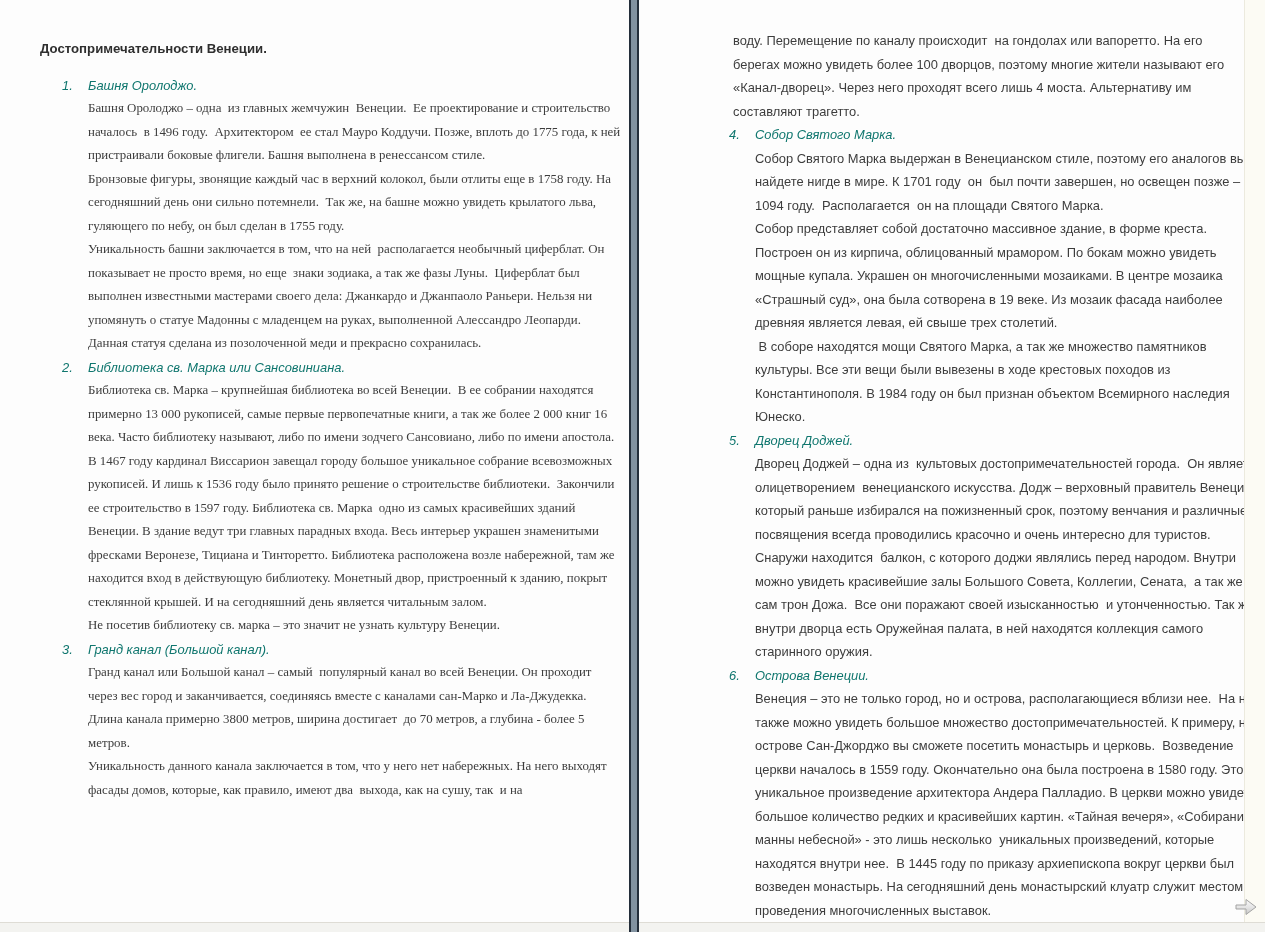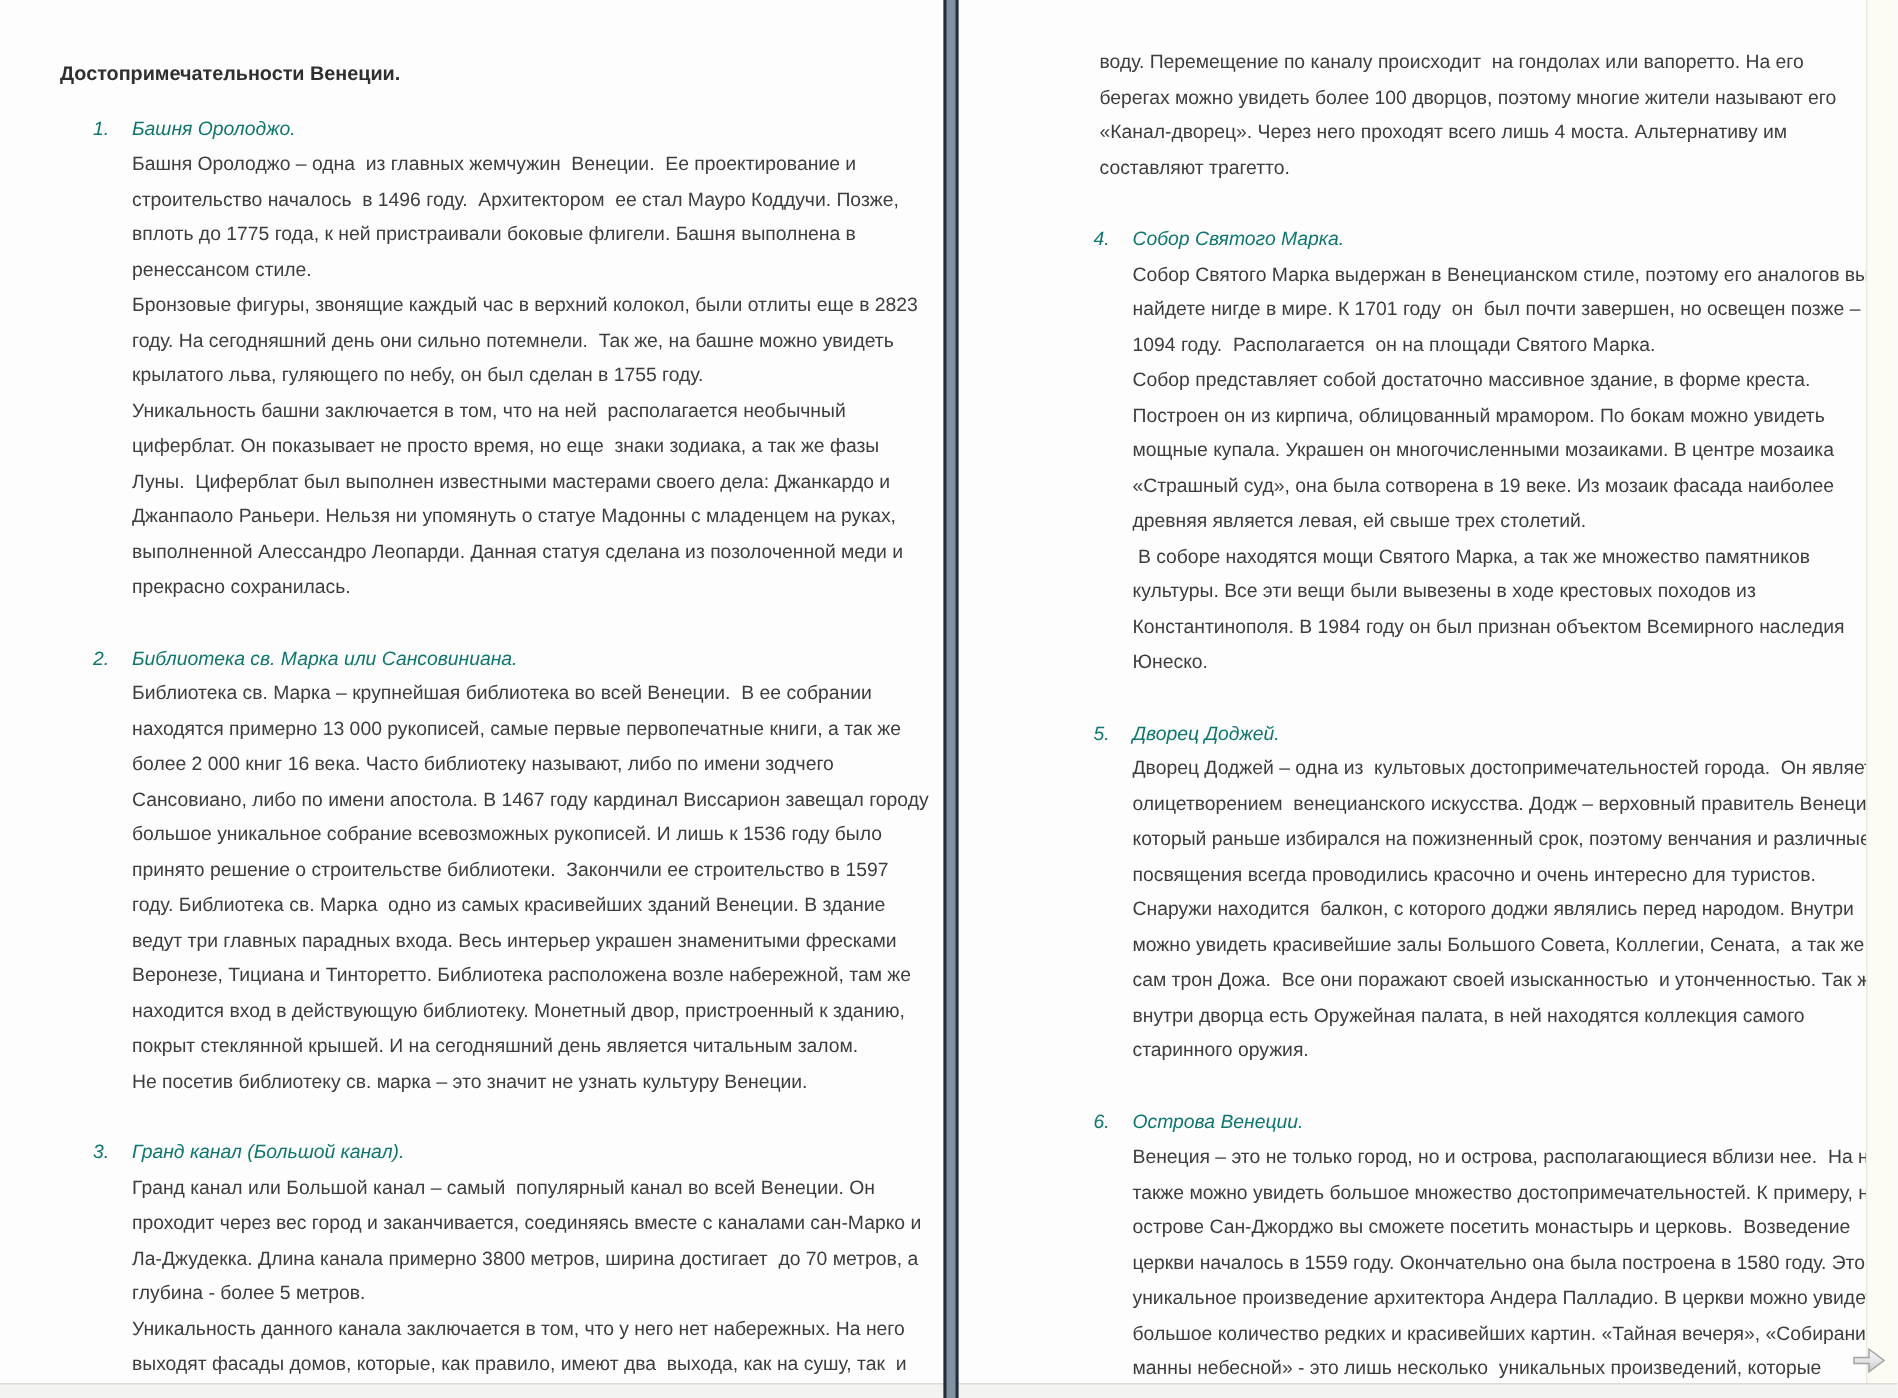--- a/index.html
+++ b/index.html
@@ -26,47 +26,47 @@
     background:#f3f3f0;border-top:1px solid #dedcd5;box-sizing:border-box;
   }
   .right-strip{
     position:absolute;left:1244px;top:0;width:21px;height:922px;
     background:#fcfbf4;border-left:1px solid #eceade;box-sizing:border-box;
   }
   .doc-title{
     font-weight:bold;color:#2f2f2f;font-size:13.2px;margin:8px 0 0 0;
   }
   .sections{margin-left:22px;}
-  .section{margin-top:24px;}
+  .section{}
   .page-left .section:first-child{margin-top:13px;}
   .heading-row{font-style:italic;color:#0f766e;}
   .num{display:inline-block;width:26px;font-style:italic;}
   .heading{font-style:italic;}
   .paras{margin-left:26px;}
   .para{white-space:pre-wrap;}
-  .page-left .para{width:534px;}
+  .page-left .para{width:534px;font-family:Liberation Serif, serif;}
   .page-right .para{width:512px;}
   .continuation{margin-left:26px;width:512px;white-space:pre-wrap;}
   .next-arrow{
     position:absolute;left:1233px;top:896px;width:26px;height:22px;cursor:pointer;
   }
 </style>
 </head>
 <body>
 
 <div class="page page-left">
   <div class="doc-title">Достопримечательности Венеции.</div>
   <div class="sections" id="left-sections">
   <div class="section">
     <div class="heading-row">
       <span class="num">1.</span><span class="heading">Башня Оролоджо.</span>
     </div>
     <div class="paras">
           <div class="para">Башня Оролоджо – одна  из главных жемчужин  Венеции.  Ее проектирование и строительство началось  в 1496 году.  Архитектором  ее стал Мауро Коддучи. Позже, вплоть до 1775 года, к ней пристраивали боковые флигели. Башня выполнена в ренессансом стиле.</div>
-          <div class="para">Бронзовые фигуры, звонящие каждый час в верхний колокол, были отлиты еще в 2823 году. На сегодняшний день они сильно потемнели.  Так же, на башне можно увидеть крылатого льва, гуляющего по небу, он был сделан в 1755 году.</div>
+          <div class="para">Бронзовые фигуры, звонящие каждый час в верхний колокол, были отлиты еще в 1758 году. На сегодняшний день они сильно потемнели.  Так же, на башне можно увидеть крылатого льва, гуляющего по небу, он был сделан в 1755 году.</div>
           <div class="para">Уникальность башни заключается в том, что на ней  располагается необычный циферблат. Он показывает не просто время, но еще  знаки зодиака, а так же фазы Луны.  Циферблат был выполнен известными мастерами своего дела: Джанкардо и Джанпаоло Раньери. Нельзя ни упомянуть о статуе Мадонны с младенцем на руках, выполненной Алессандро Леопарди. Данная статуя сделана из позолоченной меди и прекрасно сохранилась.</div>
         </div>
   </div>
 
   <div class="section">
     <div class="heading-row">
       <span class="num">2.</span><span class="heading">Библиотека св. Марка или Сансовиниана.</span>
     </div>
     <div class="paras">
           <div class="para">Библиотека св. Марка – крупнейшая библиотека во всей Венеции.  В ее собрании находятся примерно 13 000 рукописей, самые первые первопечатные книги, а так же более 2 000 книг 16 века. Часто библиотеку называют, либо по имени зодчего Сансовиано, либо по имени апостола. В 1467 году кардинал Виссарион завещал городу большое уникальное собрание всевозможных рукописей. И лишь к 1536 году было принято решение о строительстве библиотеки.  Закончили ее строительство в 1597 году. Библиотека св. Марка  одно из самых красивейших зданий Венеции. В здание ведут три главных парадных входа. Весь интерьер украшен знаменитыми фресками Веронезе, Тициана и Тинторетто. Библиотека расположена возле набережной, там же находится вход в действующую библиотеку. Монетный двор, пристроенный к зданию, покрыт стеклянной крышей. И на сегодняшний день является читальным залом.</div>

